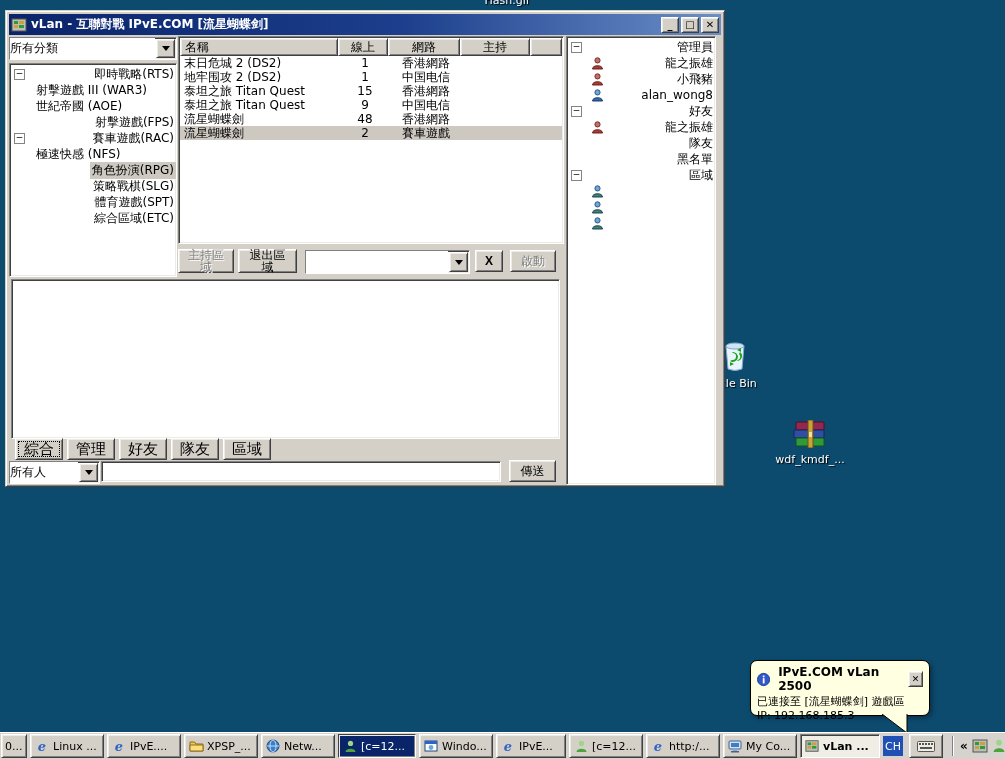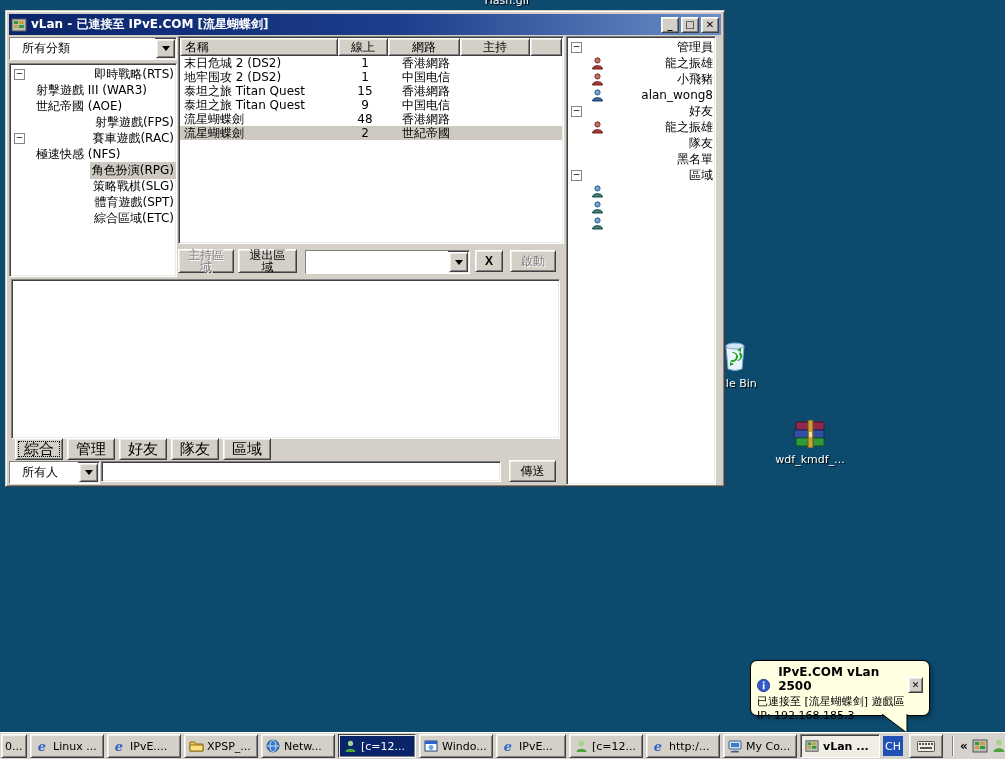--- a/index.html
+++ b/index.html
@@ -16,21 +16,21 @@
     border:1px solid;border-color:#D4D0C8 #404040 #404040 #D4D0C8;
     box-shadow:inset 1px 1px 0 #FFFFFF, inset -1px -1px 0 #808080;z-index:5;}
   #titlebar{position:absolute;left:3px;top:3px;right:3px;height:21px;
     background:linear-gradient(90deg,#0A246A 0%,#1C3E8C 55%,#6A8FC8 100%);
     display:flex;align-items:center;padding:0 2px;color:#fff;font-weight:bold;}
   #titlebar .t{margin-left:4px;white-space:nowrap;overflow:hidden;font-size:12px;}
   .cap{width:16px;height:14px;margin-left:2px;font-size:10px;font-weight:bold;color:#000;}
   .abs{position:absolute;}
   
   .combo{display:flex;align-items:center;}
-  .combo .val{flex:1;height:100%;display:flex;align-items:center;padding-left:12px;overflow:hidden;white-space:nowrap;background:#fff;}
+  .combo .val{flex:1;height:100%;display:flex;align-items:center;padding-left:0;overflow:hidden;white-space:nowrap;background:#fff;}
   .combo .arrow{width:17px;align-self:stretch;margin:1px;display:flex;align-items:center;justify-content:center;}
   .tri{width:0;height:0;border-left:4px solid transparent;border-right:4px solid transparent;border-top:5px solid #000;}
   
   .tree{overflow:hidden;padding:2px 0;}
   .trow{display:flex;align-items:center;height:16px;white-space:nowrap;justify-content:space-between;}
   .trow .tbox{width:9px;height:9px;background:#fff;border:1px solid #848484;font-size:9px;line-height:7px;text-align:center;margin:0 4px 0 4px;flex:none;}
   .trow .tbox::before{content:"−";}
   .trow .noBox{width:17px;flex:none;}
   .trow.lvl1{padding-left:24px;}
   .trow .lbl{padding:0 2px;}
@@ -59,21 +59,21 @@
   .tbtn .ic{width:16px;height:16px;flex:none;margin-right:3px;display:flex;align-items:center;justify-content:center;}
   .tbtn.hl{background:#0A246A;color:#fff;border-color:#404040 #FFFFFF #FFFFFF #404040;}
   .tbtn.active{background:#EFEDE4;border:1px solid;border-color:#808080 #FFFFFF #FFFFFF #808080;
     box-shadow:inset 1px 1px 0 #404040;font-weight:bold;}
   .iegl{color:#2E63C8;font-weight:bold;font-style:italic;font-size:13px;font-family:"DejaVu Serif",serif;}
   #tray{margin-left:auto;display:flex;align-items:center;height:22px;padding:0 6px 0 4px;gap:4px;}
   .sep{width:1px;height:20px;background:#808080;border-right:1px solid #fff;margin:0 2px;}
   
   #balloon{position:absolute;left:750px;top:660px;width:180px;height:56px;background:#FFFFE1;
     border:1px solid #000;border-radius:7px;z-index:15;box-shadow:2px 2px 4px rgba(0,0,0,.35);padding:4px 6px;box-sizing:border-box;}
-  #balloon .hdr{display:flex;align-items:flex-end;gap:8px;font-weight:bold;font-size:12px;}
+  #balloon .hdr{display:flex;align-items:center;gap:8px;font-weight:bold;font-size:12px;}
   #balloon .body{font-size:11px;margin-top:2px;line-height:14px;}
   #btail{position:absolute;left:878px;top:714px;z-index:16;}
   
   .dicon{position:absolute;width:70px;text-align:center;color:#fff;font-size:11px;z-index:1;}
   .dicon .dlbl{margin-top:2px;text-shadow:1px 1px 1px #000;}
   #topclip{position:absolute;left:462px;top:0;width:90px;height:8px;overflow:hidden;z-index:1;color:#fff;font-size:11px;text-align:center;}
   #topclip span{display:block;margin-top:-6px;text-shadow:1px 1px 1px #000;}
 </style>
 </head>
 <body>
@@ -109,21 +109,21 @@
 
   <div id="win">
     <div id="titlebar">
       <svg width="16" height="16" viewBox="0 0 16 16">
         <rect x="1" y="2" width="14" height="12" fill="#BDBDB5" stroke="#555"></rect>
         <rect x="3" y="4" width="4" height="3" fill="#2F9A3A"></rect>
           <rect x="8" y="4" width="5" height="3" fill="#C9A23C"></rect>
         <rect x="3" y="8" width="4" height="3" fill="#C9A23C"></rect>
           <rect x="8" y="8" width="5" height="3" fill="#2F9A3A"></rect>
       </svg>
-      <span class="t">vLan - 已連接至 IPvE.COM [流星蝴蝶剑]</span>
+      <span class="t">vLan - 互聯對戰 IPvE.COM [流星蝴蝶剑]</span>
       <span style="margin-left:auto;display:flex;">
         <span class="cap raised btn">_</span>
         <span class="cap raised btn">□</span>
         <span class="cap raised btn">✕</span>
       </span>
     </div>
 
     <div class="abs combo sunken" style="left:3px;top:26px;width:166px;height:21px;">
       <span class="val">所有分類</span>
       <span class="arrow raised btn">
@@ -205,21 +205,21 @@
       </div>
       <div class="tr">
         <span class="td c-name">流星蝴蝶劍</span>
           <span class="td c-online">48</span>
           <span class="td c-net">香港網路</span>
           <span class="td c-host"></span>
       </div>
       <div class="tr sel">
         <span class="td c-name">流星蝴蝶劍</span>
           <span class="td c-online">2</span>
-          <span class="td c-net">世紀帝國</span>
+          <span class="td c-net">賽車遊戲</span>
           <span class="td c-host"></span>
       </div>
     </div>
 
     <button class="abs raised btn disabled" style="left:172px;top:238px;width:56px;height:24px;">主持區域</button>
     <button class="abs raised btn" style="left:232px;top:238px;width:59px;height:24px;">退出區域</button>
     <div class="abs combo sunken" style="left:299px;top:239px;width:163px;height:22px;">
       <span class="val"></span>
       <span class="arrow raised btn">
           <span class="tri"></span>

